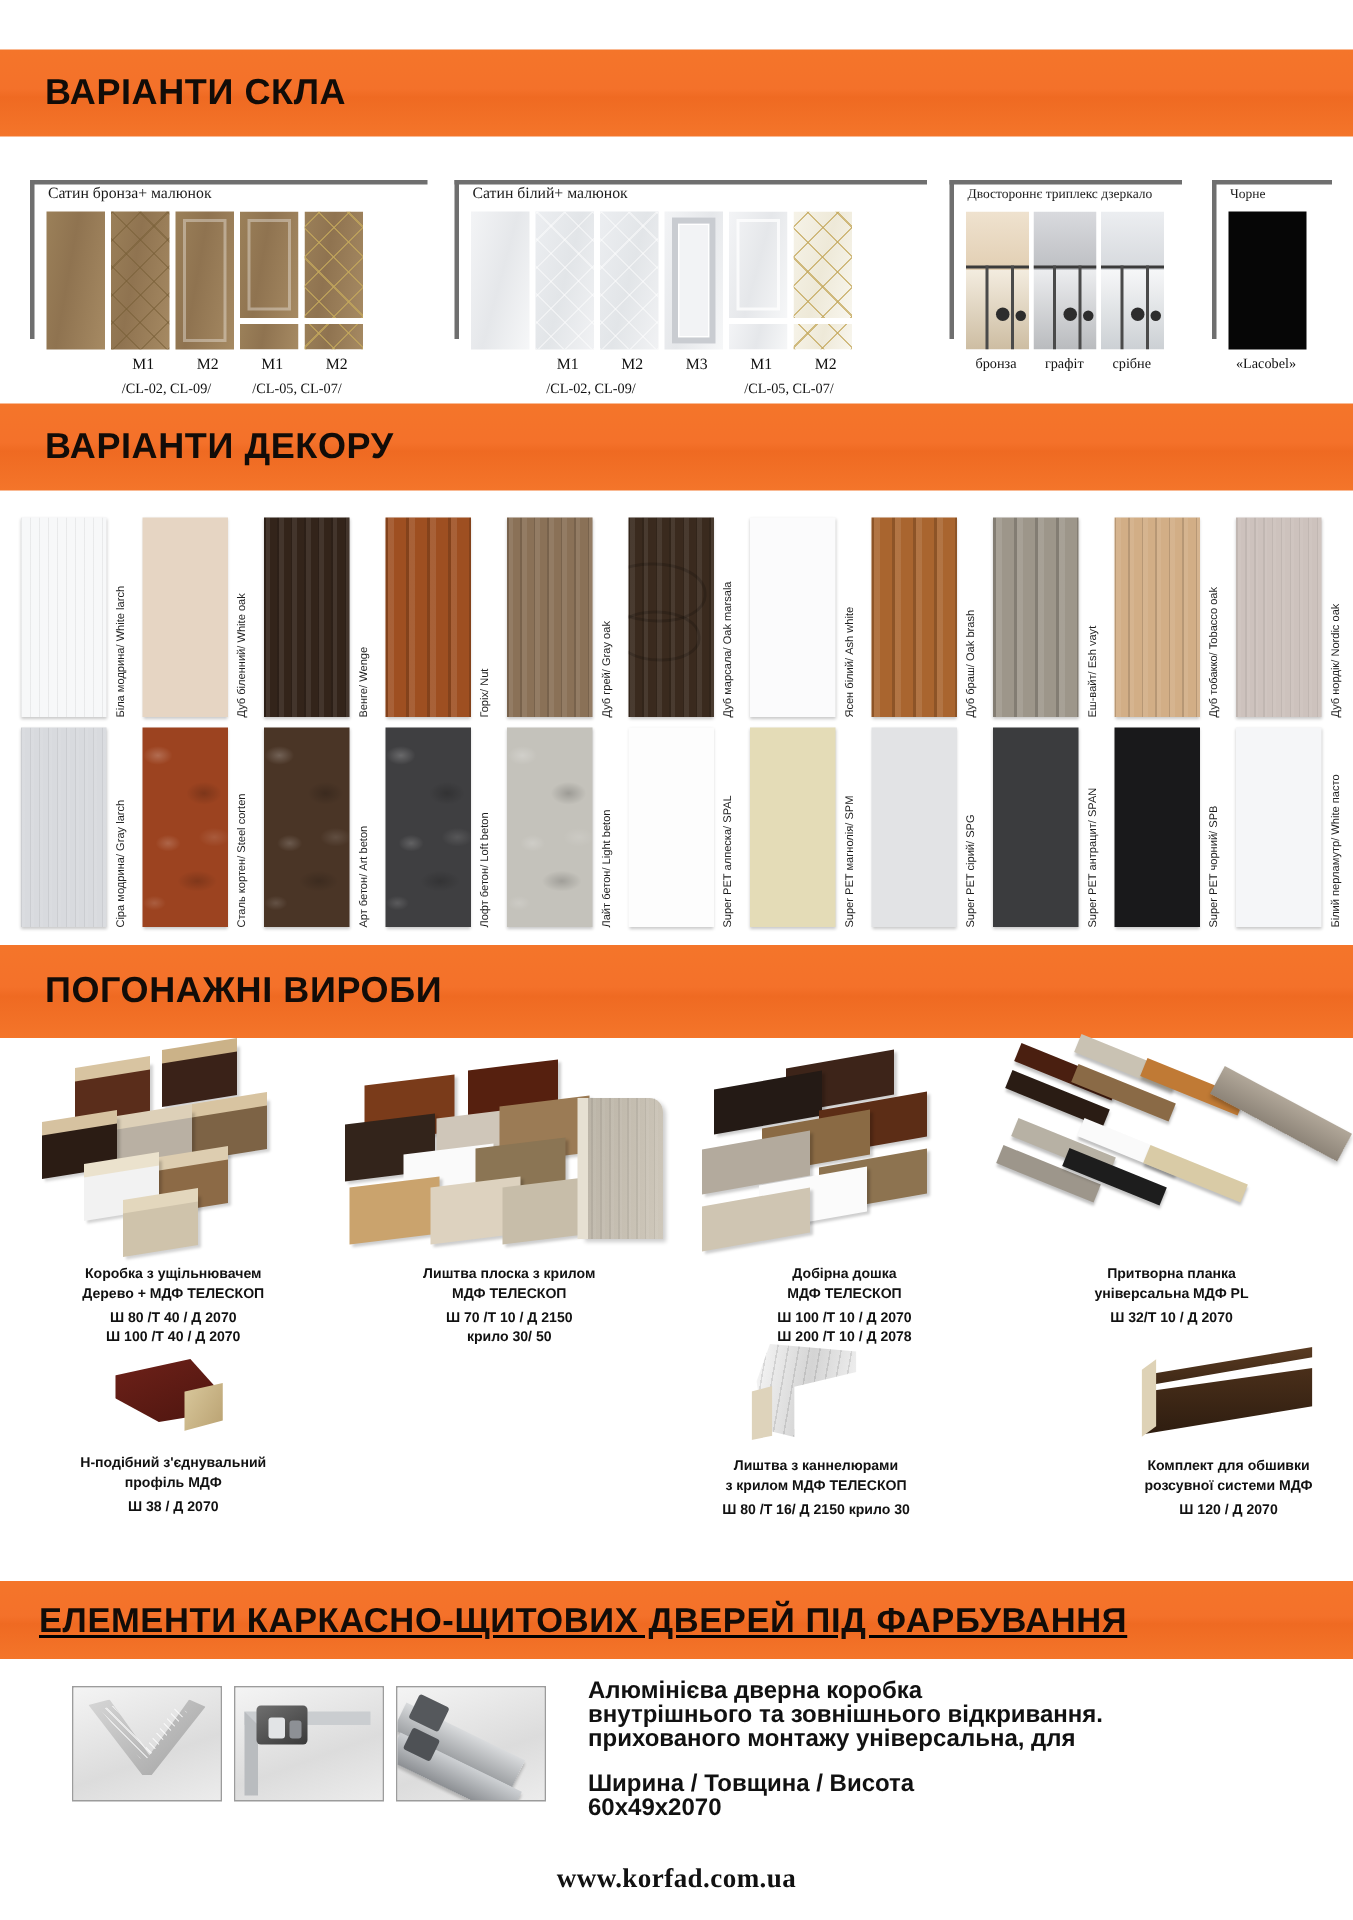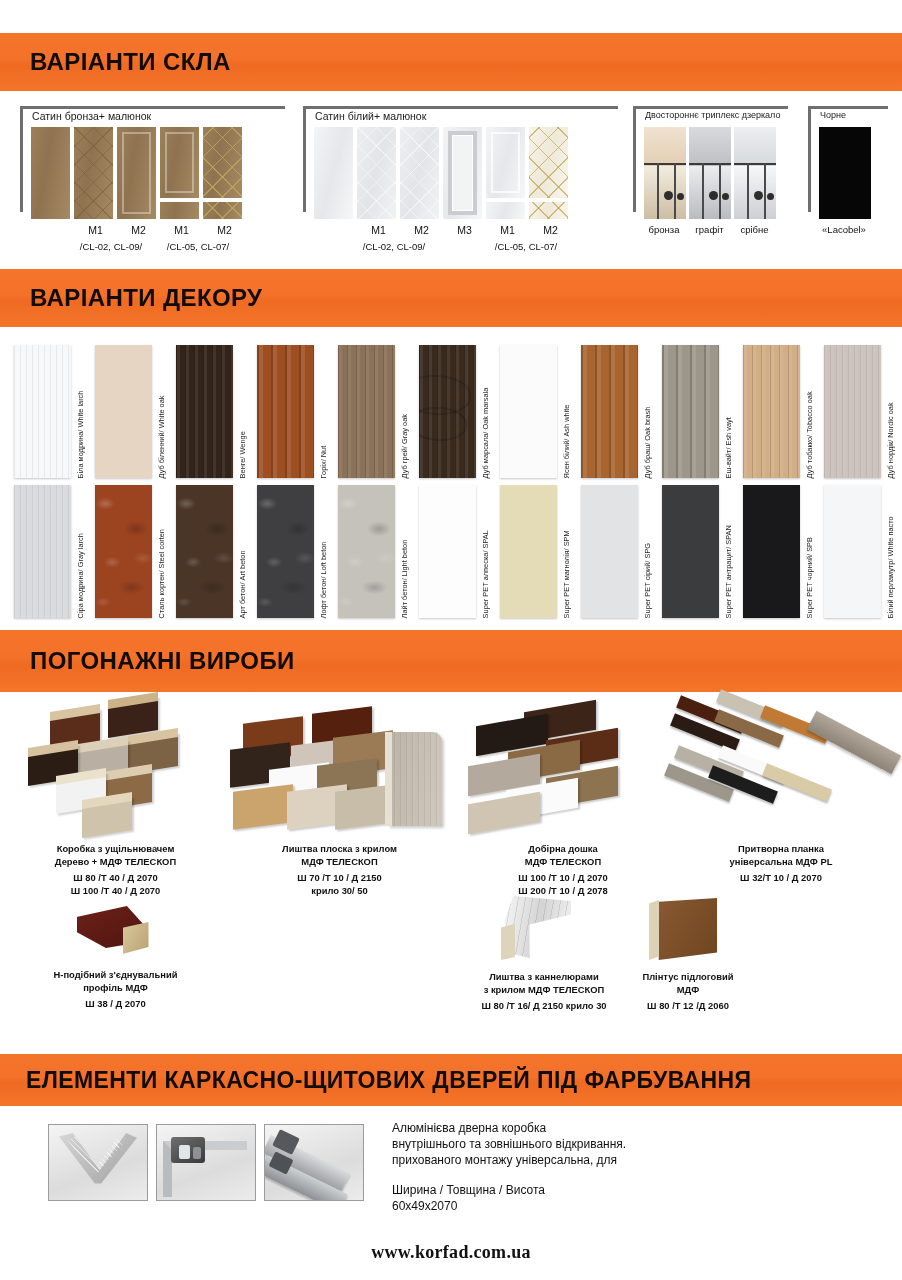--- a/index.html
+++ b/index.html
@@ -18,29 +18,29 @@
     display: flex; align-items: center;
   }
   .band-title {
     font-weight: bold; color: #120c08;
     letter-spacing: 0.4px;
     white-space: nowrap;
   }
   #band-glass   { top: 33px;   height: 58px; }
   #band-decor   { top: 269px;  height: 58px; }
   #band-pogonaj { top: 630px;  height: 62px; }
-  #band-frame   { top: 1054px; height: 52px; }
+  #band-frame   { top: 1054px; height: 52px; text-decoration: underline; }
 
   #band-glass   .band-title { font-size: 24px; margin-left: 30px; }
   #band-decor   .band-title { font-size: 24px; margin-left: 30px; }
   #band-pogonaj .band-title { font-size: 24px; margin-left: 30px; }
   #band-frame   .band-title { font-size: 23px; margin-left: 26px; }
 
   
-  #glass-section { position: absolute; top: 90px; left: 0; width: 877px; height: 172px; }
+  #glass-section { position: absolute; top: 104px; left: 0; width: 877px; height: 172px; font-family: Liberation Serif, serif; }
 
   .glass-group { position: absolute; top: 16px; }
   .glass-group .grp-rule {
     position: absolute; top: 0; left: 0; height: 3px; background: #6f6f6f;
   }
   .glass-group .grp-left-rule {
     position: absolute; top: 0; left: 0; width: 3px; background: #6f6f6f;
   }
   .grp-title {
     position: absolute; top: 4px; left: 12px;
@@ -165,21 +165,21 @@
   .blk { position: absolute; }
   .bar3d { position: absolute; }
 
   
   #frame-section { position: absolute; top: 1106px; left: 0; width: 902px; height: 174px; }
   .photo-box {
     position: absolute; border: 1px solid #9c9c9c; background: #fbfbfb; overflow: hidden;
   }
   .frame-text { position: absolute; left: 392px; top: 14px; width: 430px; }
   .frame-text p {
-    font-size: 12px; color: #111; line-height: 16px; font-weight: 400;
+    font-size: 16px; color: #111; line-height: 16px; font-weight: 700;
   }
   .frame-text .dimlabel { margin-top: 14px; }
   .site {
     position: absolute; left: 0; right: 0; top: 136px;
     text-align: center; font-family: "Liberation Serif", serif;
     font-size: 18px; font-weight: bold; color: #111; letter-spacing: .3px;
   }
 
   
   .alu-sky { position:absolute; inset:0; background: linear-gradient(160deg,#f4f4f4,#dcdcdc 60%,#ececec); }
@@ -607,30 +607,31 @@
       <div class="art" style="width:130px;height:72px;">
         <div class="blk" style="left:18px;top:4px;width:74px;height:62px;background:linear-gradient(100deg,#fdfdfd,#d4d4d4 55%,#f4f4f4);clip-path:polygon(22% 0%,100% 8%,100% 30%,44% 46%,44% 100%,16% 92%,10% 40%);box-shadow:2px 2px 3px rgba(0,0,0,.18);"></div>
         <div class="blk" style="left:18px;top:4px;width:74px;height:62px;background:repeating-linear-gradient(100deg,rgba(0,0,0,.10) 0 1px,transparent 1px 7px);clip-path:polygon(22% 0%,100% 8%,100% 30%,44% 46%,44% 100%,16% 92%,10% 40%);"></div>
         <div class="blk" style="left:22px;top:32px;width:14px;height:36px;background:#ded3bb;clip-path:polygon(0% 10%,100% 0%,100% 92%,0% 100%);"></div>
       </div>
       <div class="cap">Лиштва з каннелюрами</div>
       <div class="cap" style="margin-top:0">з крилом МДФ ТЕЛЕСКОП</div>
       <div class="dims">Ш 80 /Т 16/ Д 2150 крило 30</div>
     </div>
 
-    <div class="prod" style="left:598px; top:200px; width:180px;">
-      <div class="art" style="width:110px;height:72px;">
-        <div class="blk" style="left:22px;top:6px;width:62px;height:62px;background:linear-gradient(120deg,#8a5a33,#6e451f);clip-path:polygon(6% 6%,100% 0%,100% 88%,6% 100%);box-shadow:2px 2px 3px rgba(0,0,0,.2);"></div>
-        <div class="blk" style="left:16px;top:8px;width:10px;height:60px;background:#ded2b6;clip-path:polygon(0% 6%,100% 0%,100% 94%,0% 100%);"></div>
-      </div>
-      <div class="cap">Плінтус підлоговий</div>
-      <div class="cap" style="margin-top:0">МДФ</div>
-      <div class="dims">Ш 80 /Т 12 /Д 2060</div>
-    </div>
-
+
+    <div class="prod" style="left:740px; top:200px; width:158px;">
+      <div class="art" style="width:140px;height:72px;">
+        <div class="blk" style="left:14px;top:6px;width:112px;height:26px;background:linear-gradient(180deg,#5a3b22,#3d2715);clip-path:polygon(0% 72%,100% 0%,100% 26%,0% 100%);box-shadow:1px 2px 2px rgba(0,0,0,.25);"></div>
+        <div class="blk" style="left:14px;top:20px;width:112px;height:44px;background:linear-gradient(180deg,#4a2f1a,#2e1d10);clip-path:polygon(0% 36%,100% 0%,100% 58%,0% 100%);box-shadow:1px 2px 2px rgba(0,0,0,.25);"></div>
+        <div class="blk" style="left:12px;top:14px;width:10px;height:52px;background:#ded2b6;clip-path:polygon(0% 14%,100% 0%,100% 86%,0% 100%);"></div>
+      </div>
+      <div class="cap">Комплект для обшивки</div>
+      <div class="cap" style="margin-top:0">розсувної системи МДФ</div>
+      <div class="dims">Ш 120 / Д 2070</div>
+    </div>
   </div>
 
   <div class="band" id="band-frame">
     <div class="band-title">ЕЛЕМЕНТИ КАРКАСНО-ЩИТОВИХ ДВЕРЕЙ ПІД ФАРБУВАННЯ</div>
   </div>
 
   <div id="frame-section">
 
     <div class="photo-box" style="left:48px; top:18px; width:100px; height:77px;">
       <div class="alu-sky"></div>

